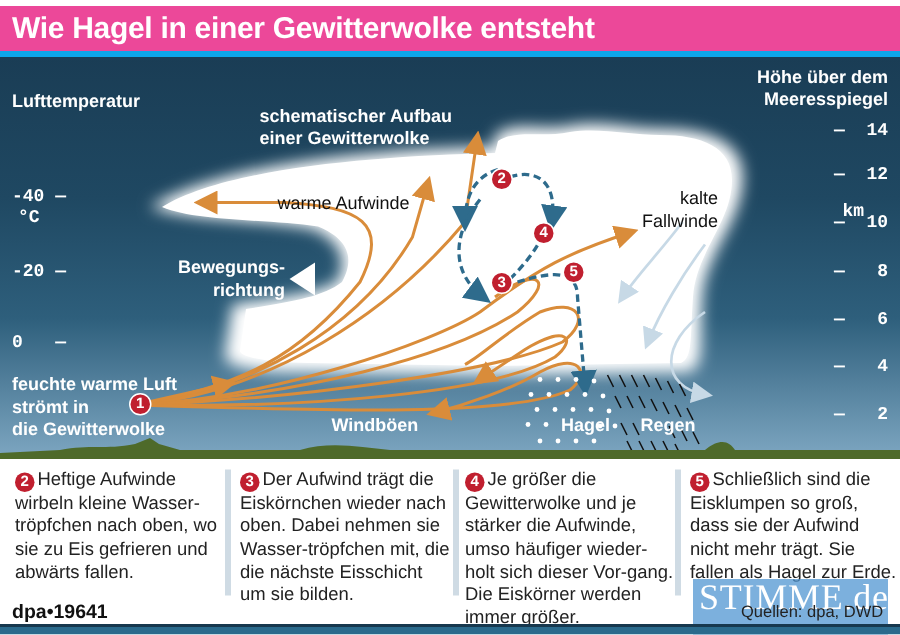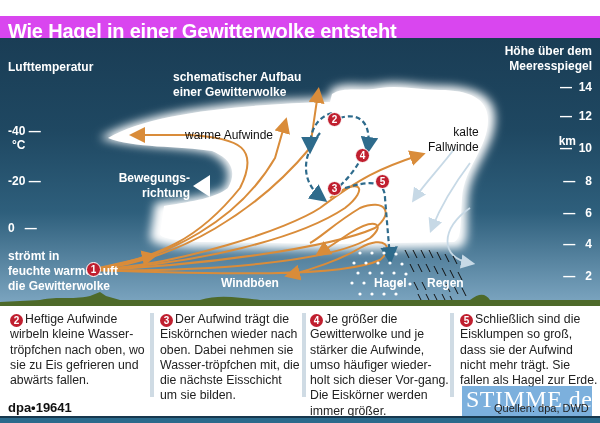--- a/index.html
+++ b/index.html
@@ -1,25 +1,25 @@
 <!DOCTYPE html>
 <html><head>
 <meta charset="utf-8">
 <style>
   * { margin:0; padding:0; box-sizing:border-box; }
   body { width:600px; height:423px; overflow:hidden; background:#fff; font-family:"Liberation Sans", sans-serif; }
   #root { position:relative; width:600px; height:423px; }
-  .titlebar { position:absolute; left:0; top:16px; width:600px; height:34px; background:#d946ef; border-bottom:8px solid #0ea5e9; }
+  .titlebar { position:absolute; left:0; top:4px; width:600px; height:34px; background:#ec4899; border-bottom:4px solid #0ea5e9; }
   .titlebar h1 { font-size:20px; font-weight:bold; color:#fff; padding:4px 0 0 8px; letter-spacing:-0.2px; }
   .sky { position:absolute; left:0; top:38px; width:600px; height:268px;
          background:linear-gradient(to bottom,#1a3d55 0%,#1f4862 35%,#2e5f7c 65%,#7ea7c2 100%); overflow:hidden; }
   svg.diagram { position:absolute; left:0; top:0; }
   .lbl { position:absolute; color:#fff; font-weight:bold; font-size:12px; line-height:15px; }
   .lbl.dark { color:#111; font-weight:normal;text-align:center; }
-  .tick { position:absolute; color:#fff; font-weight:bold; font-size:12px; }
+  .tick { position:absolute; color:#fff; font-weight:bold; font-size:12px;font-family:Liberation Mono, monospace; }
   .col { position:absolute; top:312px; font-size:12.3px; line-height:15.3px; color:#222; }
   .col .num { display:inline-block; width:13px; height:13px; border-radius:50%; background:#c01f2f; color:#fff; font-size:10px; font-weight:bold; text-align:center; line-height:13px; margin-right:2px; vertical-align:-1px; }
   .sep { position:absolute; top:313px; width:4px; height:84px; background:#cfdbe4; }
   .footer-line { position:absolute; left:0; top:416px; width:600px; height:7px; background:#2a6a8c; border-top:2px solid #17384e; }
   .dpa { position:absolute; left:8px; top:400px; font-size:13px; font-weight:bold; color:#111; }
   .source { position:absolute; left:494px; top:402px; font-size:11px; color:#222; }
   .stimme { position:absolute; left:462px; top:386px; width:130px; height:42px; background:rgba(80,150,210,0.75); color:#fff; font-family:"Liberation Serif", serif; font-size:24px; line-height:26px; padding-left:4px; letter-spacing:0.5px; }
   .marker { position:absolute; width:15px; height:15px; border-radius:50%; background:#c01f2f; border:1px solid #fff; color:#fff; font-size:10px; font-weight:bold; text-align:center; line-height:13px; }
 </style>
 </head>
@@ -162,22 +162,22 @@
     <div class="lbl dark" style="left:185px;top:90px;">warme Aufwinde</div>
     <div class="lbl dark" style="left:428px;top:87px;text-align:right;">
       <div>kalte</div>
       <div>Fallwinde</div>
     </div>
     <div class="lbl" style="left:110px;top:133px;text-align:right;width:80px;">
       <div>Bewegungs-</div>
       <div>richtung</div>
     </div>
     <div class="lbl" style="left:8px;top:211px;">
+      <div>feuchte warme Luft</div>
       <div>strömt in</div>
-      <div>feuchte warme Luft</div>
       <div>die Gewitterwolke</div>
     </div>
     <div class="lbl" style="left:221px;top:238px;">Windböen</div>
     <div class="lbl" style="left:374px;top:238px;">Hagel</div>
     <div class="lbl" style="left:427px;top:238px;">Regen</div>
 
     <div class="marker" style="left:86px;top:224px;">1</div>
     <div class="marker" style="left:327px;top:74px;">2</div>
     <div class="marker" style="left:327px;top:143px;">3</div>
     <div class="marker" style="left:355px;top:110px;">4</div>

